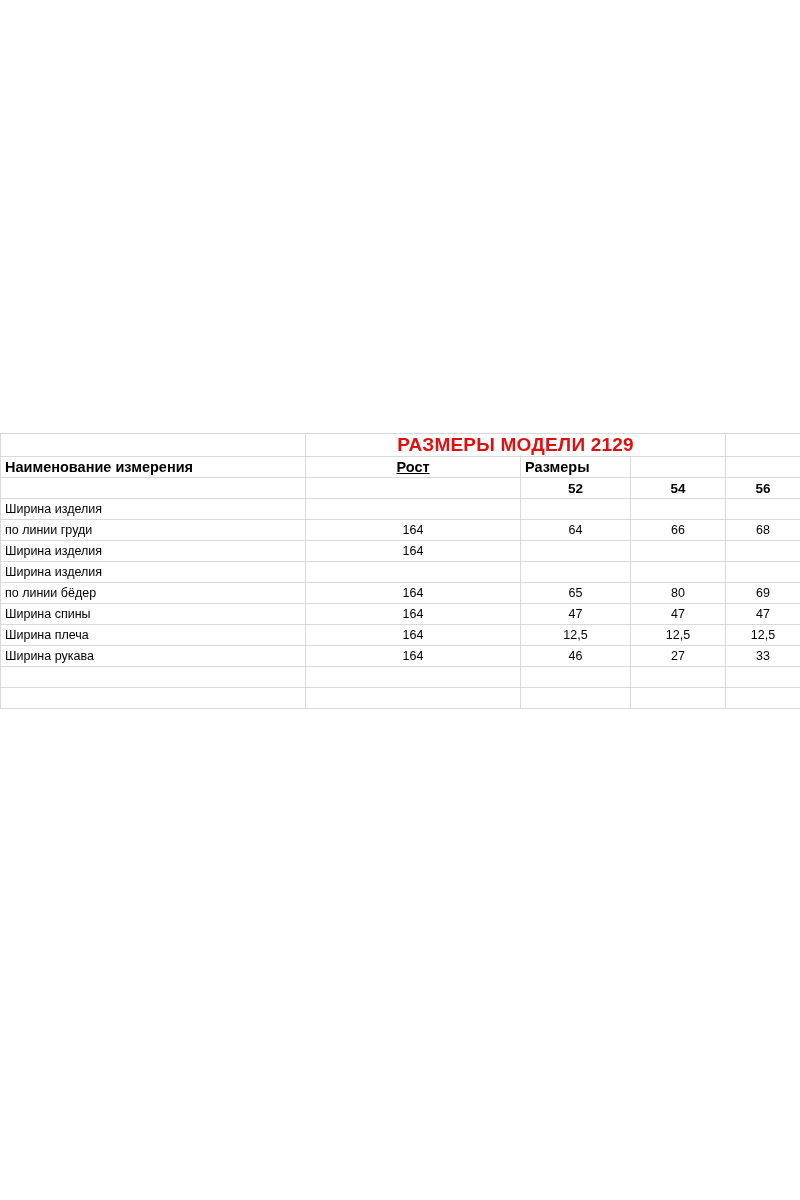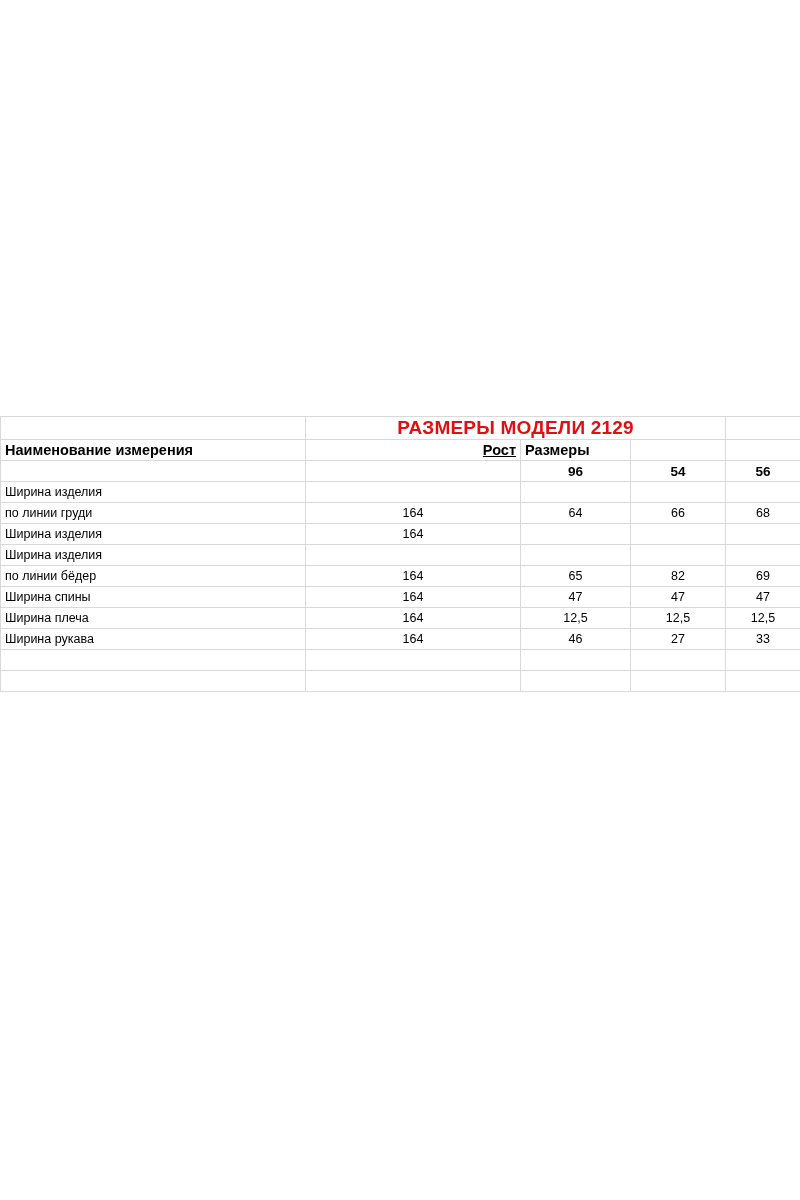--- a/index.html
+++ b/index.html
@@ -12,21 +12,21 @@
     height: 1200px;
     position: relative;
     font-family: "Liberation Sans", sans-serif;
     color: #000000;
     overflow: hidden;
   }
 
   .sheet {
     position: absolute;
     left: 0;
-    top: 416px;
+    top: 433px;
     width: 800px;
   }
 
   table.size-table {
     border-collapse: collapse;
     table-layout: fixed;
     width: 800px;
     font-size: 12.5px;
   }
 
@@ -58,21 +58,21 @@
     border: 1px solid #d9d9d9;
     background: #ffffff;
   }
 
   .hdr {
     font-weight: bold;
     font-size: 14.5px;
     height: 25px;
   }
   .hdr-name { text-align: left; padding-left: 5px; }
-  .hdr-center { text-align: right; text-decoration: underline; }
+  .hdr-center { text-align: center; text-decoration: underline; }
   .hdr-left-pad { text-align: left; padding-left: 3px; }
 
   .sizenum {
     text-align: center;
     font-weight: bold;
     font-size: 13.5px;
     height: 21px;
   }
 
   .label {
@@ -113,21 +113,21 @@
         <td class="hdr hdr-name">Наименование измерения</td>
         <td class="hdr hdr-center">Рост</td>
         <td class="hdr hdr-left-pad">Размеры</td>
         <td class="hdr"></td>
         <td class="hdr"></td>
       </tr>
 
       <tr>
         <td class="empty"></td>
         <td class="empty"></td>
-        <td class="sizenum">96</td>
+        <td class="sizenum">52</td>
         <td class="sizenum">54</td>
         <td class="sizenum">56</td>
       </tr>
 
       <tr>
         <td class="label">Ширина изделия</td>
         <td class="val"></td>
         <td class="val"></td>
         <td class="val"></td>
         <td class="val"></td>
@@ -150,21 +150,21 @@
         <td class="label">Ширина изделия</td>
         <td class="val"></td>
         <td class="val"></td>
         <td class="val"></td>
         <td class="val"></td>
       </tr>
       <tr>
         <td class="label">по линии бёдер</td>
         <td class="val">164</td>
         <td class="val">65</td>
-        <td class="val">82</td>
+        <td class="val">80</td>
         <td class="val">69</td>
       </tr>
       <tr>
         <td class="label">Ширина спины</td>
         <td class="val">164</td>
         <td class="val">47</td>
         <td class="val">47</td>
         <td class="val">47</td>
       </tr>
       <tr>

